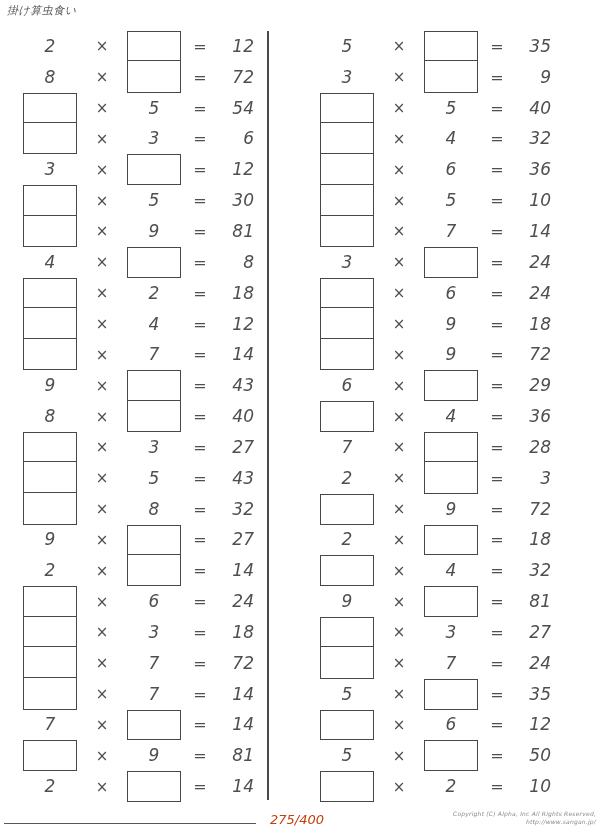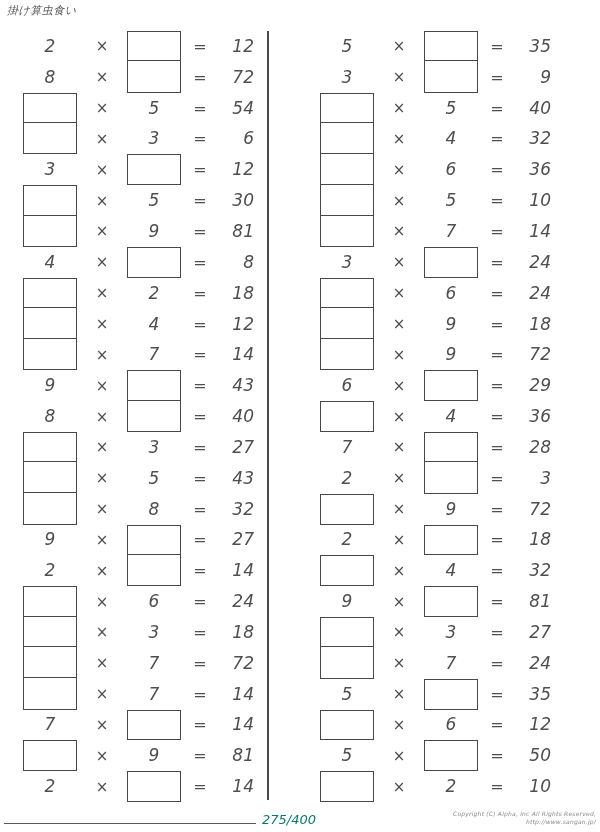--- a/index.html
+++ b/index.html
@@ -82,25 +82,25 @@
     background: #4a4a4a;
   }
   #footer-rule {
     position: absolute;
     left: 4px; top: 823px;
     width: 252px; height: 1.2px;
     background: #585858;
   }
   #page-indicator {
     position: absolute;
-    left: 254px; top: 812px;
+    left: 262px; top: 812px;
     width: 70px;
     text-align: center;
     font-size: 13px;
-    color: #0f766e;
+    color: #c2410c;
   }
   #copyright {
     position: absolute;
     right: 4px; top: 810px;
     text-align: right;
     font-size: 6px;
     line-height: 8px;
     color: #8a8a8a;
     letter-spacing: 0.2px;
   }

